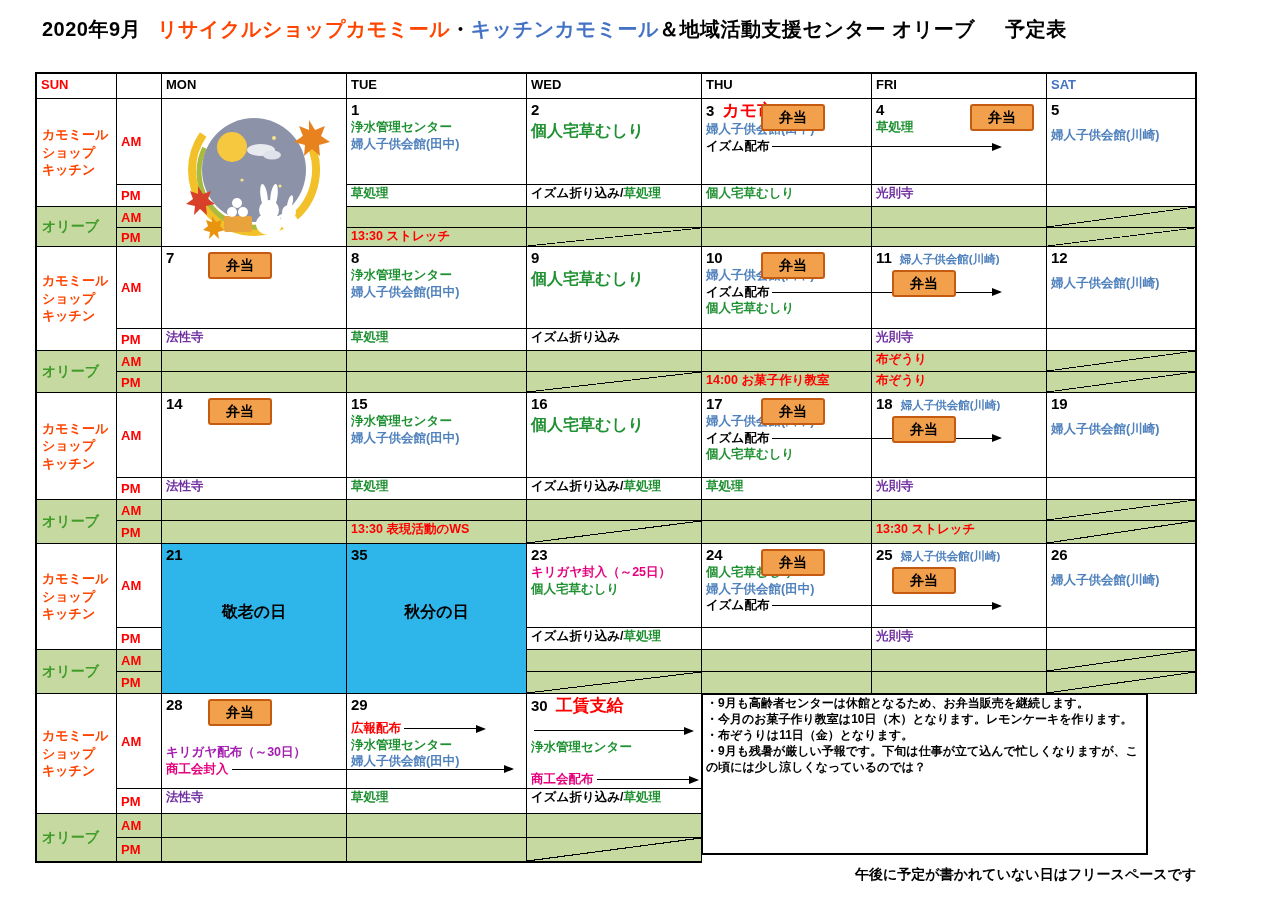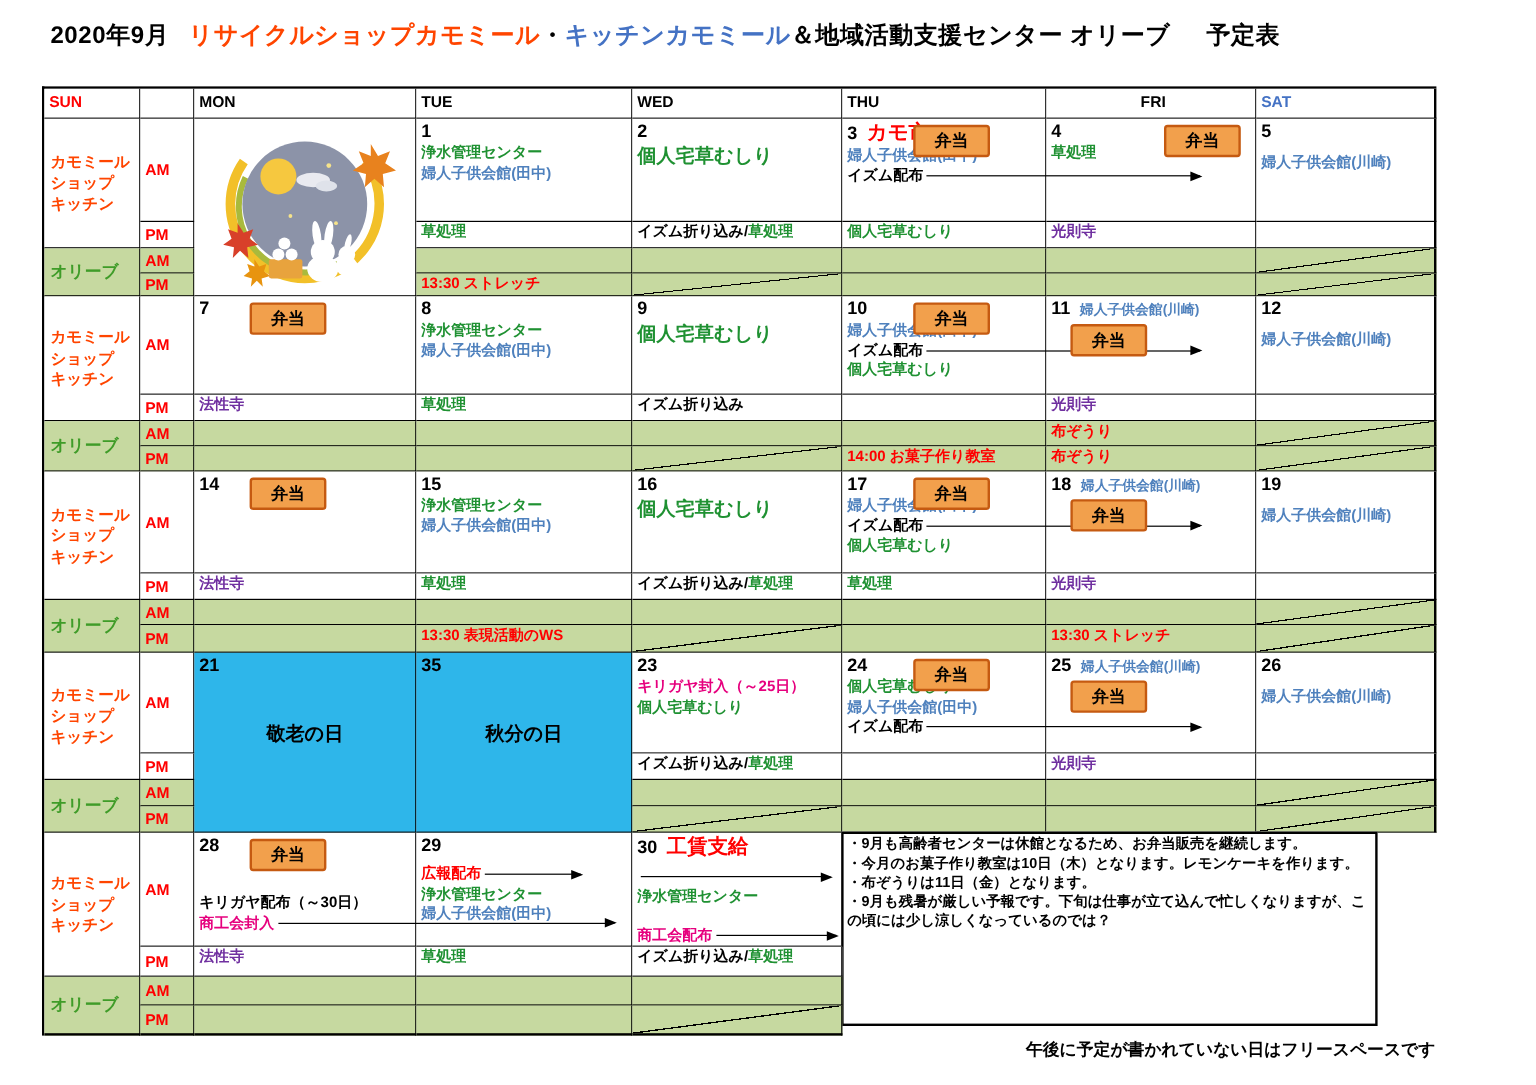--- a/index.html
+++ b/index.html
@@ -58,21 +58,21 @@
   <div class="title-row">
     <span class="t-month">2020年9月</span><span class="t-red">リサイクルショップカモミール</span><span>・</span><span class="t-blue">キッチンカモミール</span><span>＆地域活動支援センター オリーブ</span><span class="t-suffix">予定表</span>
   </div>
   <div id="cal">
       <div class="cell hdr" style="color: rgb(255, 0, 0); grid-area: 1 / 1;">SUN</div>
       <div class="cell hdr" style="grid-area: 1 / 2;"></div>
       <div class="cell hdr" style="color: rgb(0, 0, 0); grid-area: 1 / 3;">MON</div>
       <div class="cell hdr" style="color: rgb(0, 0, 0); grid-area: 1 / 4;">TUE</div>
       <div class="cell hdr" style="color: rgb(0, 0, 0); grid-area: 1 / 5;">WED</div>
       <div class="cell hdr" style="color: rgb(0, 0, 0); grid-area: 1 / 6;">THU</div>
-      <div class="cell hdr" style="color: rgb(0, 0, 0); grid-area: 1 / 7; text-align: center;">FRI</div>
+      <div class="cell hdr" style="color: rgb(0, 0, 0); grid-area: 1 / 7;">FRI</div>
       <div class="cell hdr thick-r" style="color: rgb(68, 114, 196); grid-area: 1 / 8;">SAT</div>
       <div class="cell lblcell" style="grid-area: 2 / 1 / span 2;">
         <div class="shoplbl"><span>カモミール</span><br><span>ショップ</span><br><span>キッチン</span></div>
       </div>
       <div class="cell ol lblcell" style="grid-area: 4 / 1 / span 2;">
         <div class="olivelbl">オリーブ</div>
       </div>
       <div class="cell ampm " style="grid-area: 2 / 2;">AM</div>
       <div class="cell ampm " style="grid-area: 3 / 2;">PM</div>
       <div class="cell ampm ol" style="grid-area: 4 / 2;">AM</div>
@@ -354,21 +354,21 @@
       </div>
       <div class="cell ol lblcell thick-b" style="grid-area: 20 / 1 / span 2;">
         <div class="olivelbl">オリーブ</div>
       </div>
       <div class="cell ampm " style="grid-area: 18 / 2;">AM</div>
       <div class="cell ampm " style="grid-area: 19 / 2;">PM</div>
       <div class="cell ampm ol" style="grid-area: 20 / 2;">AM</div>
       <div class="cell ampm ol thick-b" style="grid-area: 21 / 2;">PM</div>
       <div class="cell day-cell" style="grid-area: 18 / 3;">
         <div class="numline"><div class="num" style="display: inline;">28</div></div>
-        <div class="entry" style="margin-top: 30px;"><div class="seg" style="display: inline; color: #000000;">キリガヤ配布（～30日）</div></div>
+        <div class="entry" style="margin-top: 30px;"><div class="seg" style="display: inline; color: #a21caf;">キリガヤ配布（～30日）</div></div>
         <div class="entry"><div class="seg" style="display: inline; color: rgb(230, 0, 126);">商工会封入</div><div class="arrow" style="width: 280px;"></div></div>
         <div class="badge b-mon">弁当</div>
       </div>
       <div class="cell day-cell" style="grid-area: 18 / 4;">
         <div class="numline"><div class="num" style="display: inline;">29</div></div>
         <div class="entry" style="margin-top: 6px;"><div class="seg" style="display: inline; color: rgb(255, 0, 0);">広報配布</div><div class="arrow" style="width: 80px;"></div></div>
         <div class="entry"><div class="seg" style="display: inline; color: rgb(31, 145, 50);">浄水管理センター</div></div>
         <div class="entry"><div class="seg" style="display: inline; color: rgb(79, 129, 189);">婦人子供会館(田中)</div></div>
       </div>
       <div class="cell day-cell" style="grid-area: 18 / 5;">

